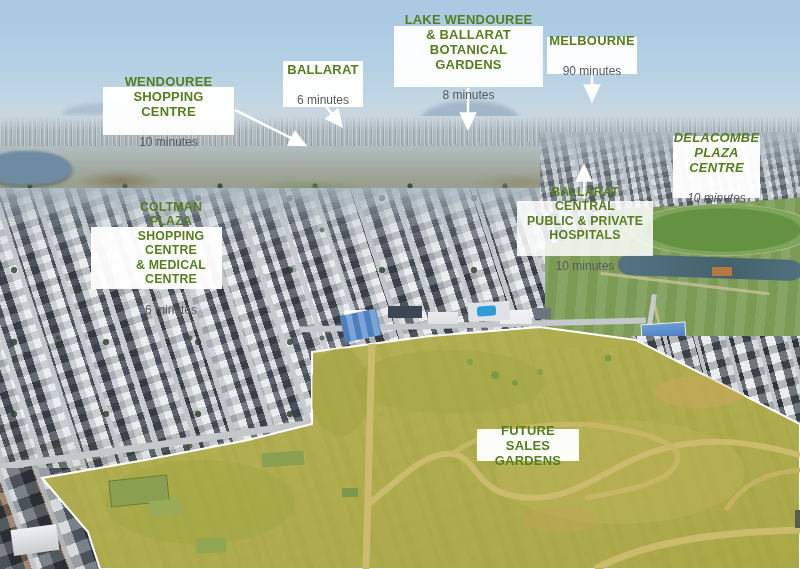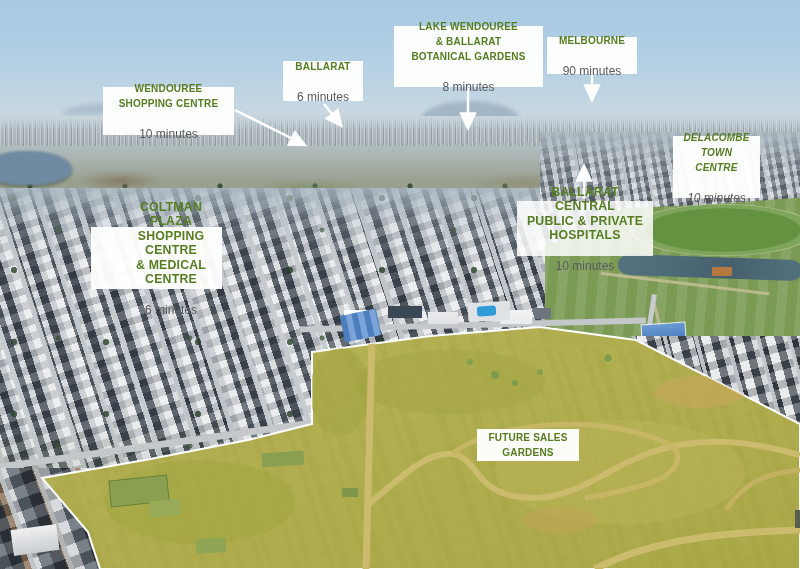--- a/index.html
+++ b/index.html
@@ -118,25 +118,25 @@
     filter:blur(.45px); }
   .shed-white { left:12px; top:527px; width:46px; height:26px; background:linear-gradient(180deg,#eef0f1,#c9cdd0); transform:rotate(-8deg); }
 
   
   .overlay { position:absolute; inset:0; z-index:5; }
 
   
   .callout { position:absolute; z-index:6; background:rgba(255,255,255,.96);
     display:flex; flex-direction:column; align-items:center; justify-content:center;
     text-align:center; box-sizing:border-box; padding:5px 3px; }
-  .callout .t { color:#567d1f; font-weight:bold; font-size:10px; line-height:15px; letter-spacing:.2px; }
+  .callout .t { color:#567d1f; font-weight:bold; font-size:13px; line-height:15px; letter-spacing:.2px; }
   .callout .m { color:#58595b; font-size:12px; line-height:13px; margin-top:17px; }
   .callout.small .t { font-size:12.3px; line-height:14.5px; }
   .co-wendouree { left:103px; top:87px;  width:131px; height:48px; }
-  .co-golf      { left:283px; top:61px;  width:80px;  height:40px; }
+  .co-golf      { left:283px; top:61px;  width:80px;  height:46px; }
   .co-lake      { left:394px; top:26px;  width:149px; height:61px; }
   .co-melbourne { left:547px; top:37px;  width:90px;  height:37px; }
   .co-delacombe { left:673px; top:136px; width:87px;  height:62px;font-style:italic; }
   .co-hospitals { left:517px; top:201px; width:136px; height:55px; background:rgba(255,255,255,.84); }
   .co-coltman   { left:91px;  top:227px; width:131px; height:62px;padding-left:32px; }
   .co-future    { left:477px; top:429px; width:102px; height:32px; }
 </style>
 </head>
 <body>
 
@@ -237,21 +237,21 @@
     <span class="m">8 minutes</span>
   </div>
 
   <div class="callout co-melbourne">
     <span class="t">MELBOURNE</span>
     <span class="m">90 minutes</span>
   </div>
 
   <div class="callout co-delacombe">
     <span class="t">DELACOMBE</span>
-    <span class="t">TOWN</span>
+    <span class="t">PLAZA</span>
     <span class="t">CENTRE</span>
     <span class="m">10 minutes</span>
   </div>
 
   <div class="callout co-hospitals small">
     <span class="t">BALLARAT CENTRAL</span>
     <span class="t">PUBLIC &amp; PRIVATE</span>
     <span class="t">HOSPITALS</span>
     <span class="m">10 minutes</span>
   </div>

